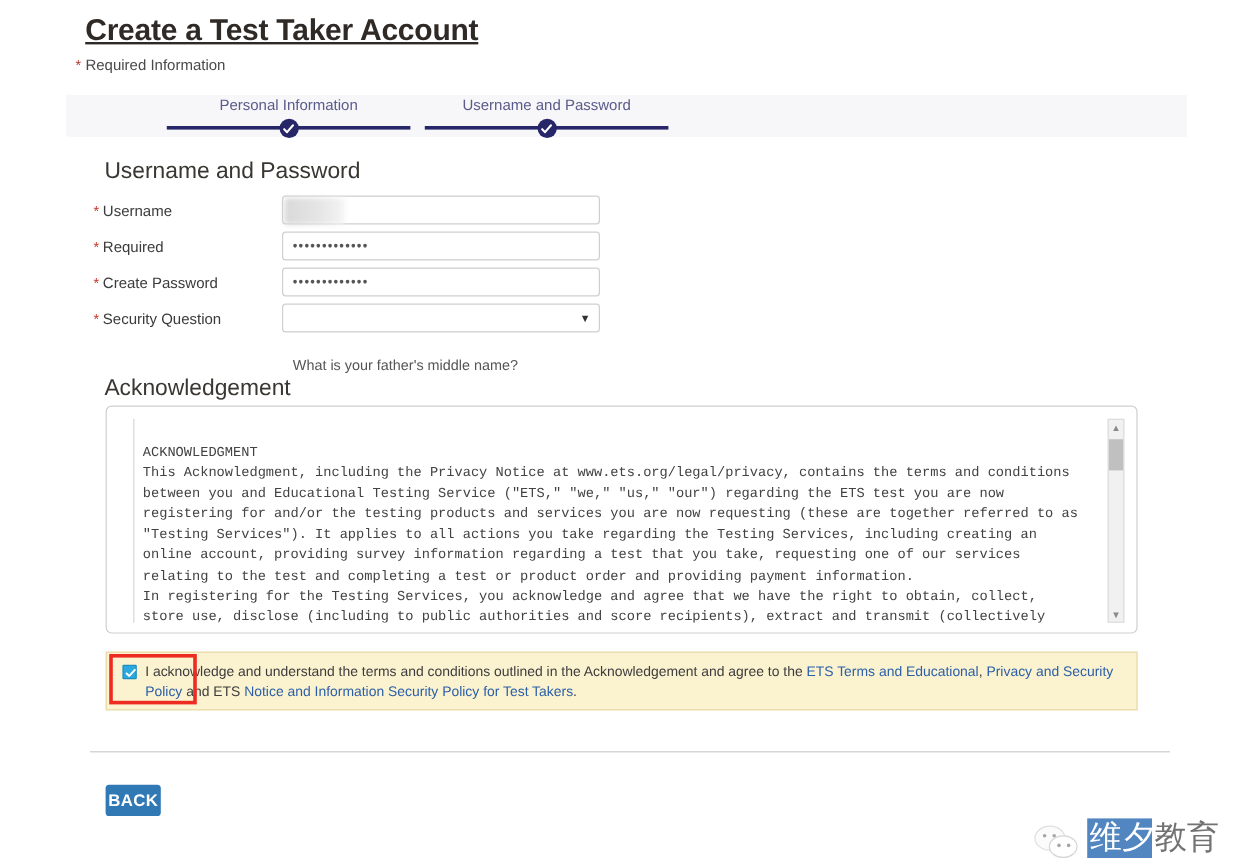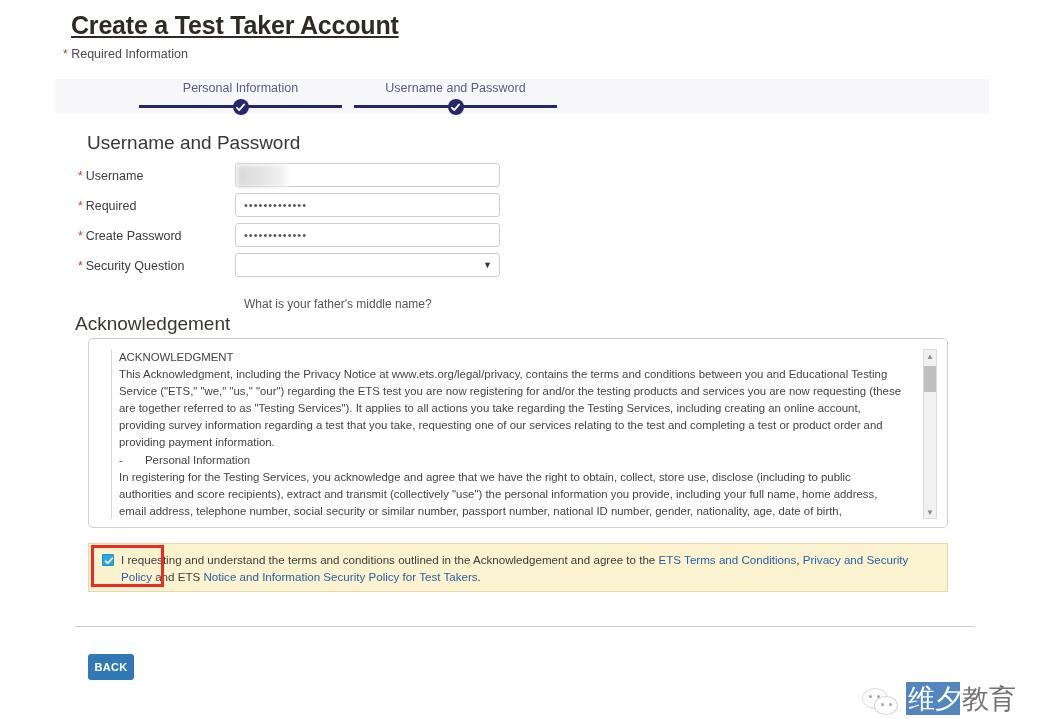--- a/index.html
+++ b/index.html
@@ -50,21 +50,21 @@
     background: #262669;
     display: flex; align-items: center; justify-content: center;
   }
   .step-badge svg { display: block; }
 
   
   .section-heading {
     position: absolute; font-size: 19px; color: #3a3632; font-weight: normal;
   }
   #sec-userpass { left: 87px; top: 132px; }
-  #sec-ack { left: 75px; top: 313px; }
+  #sec-ack { left: 87px; top: 313px; }
 
   
   .form { position: absolute; left: 78px; top: 163px; width: 600px; }
   .form-row {
     position: relative; height: 30px; margin-bottom: 0px;
   }
   .form-row + .form-row { margin-top: 0px; }
   .f-label {
     position: absolute; left: 0; top: 6px;
     font-size: 12.5px; color: #3b3b3b; white-space: nowrap;
@@ -119,21 +119,22 @@
   }
   .ack-inner {
     position: absolute; left: 22px; top: 10px;
     width: 790px; height: 170px;
     border-left: 1px solid #d7d7d7;
     padding-left: 7px;
     overflow: hidden;
   }
   .ack-text {
     font-size: 11.4px; color: #434343; line-height: 17.1px;
-    font-family: Liberation Sans, sans-serif;
+    font-family: Liberation Mono, monospace;
+    margin-top: 21px;
   }
   .ack-text p { margin: 0; }
   .ack-text .dash { display: inline-block; width: 26px; }
 
   .ack-scroll {
     position: absolute; right: 10px; top: 10px;
     width: 14px; height: 170px;
     background: #f1f1f1; border: 1px solid #dcdcdc;
   }
   .ack-scroll .arrow {
@@ -178,21 +179,21 @@
 
   
   .divider {
     position: absolute; left: 75px; top: 626px;
     width: 900px; height: 1px; background: #cccccc;
   }
   .back-btn {
     position: absolute; left: 88px; top: 654px;
     width: 46px; height: 26px;
     background: #3179b5; border: none; border-radius: 3px;
-    color: #ffffff; font-size: 11px; font-weight: bold;
+    color: #ffffff; font-size: 14px; font-weight: bold;
     letter-spacing: 0.3px;
     display: flex; align-items: center; justify-content: center;
     cursor: pointer;
     font-family: "Liberation Sans", sans-serif;
   }
 
   
   .watermark {
     position: absolute; left: 862px; top: 680px;
     width: 175px; height: 46px;
@@ -313,39 +314,38 @@
 
   </div>
 
   <div class="section-heading" id="sec-ack">Acknowledgement</div>
 
   <div class="ack-wrap">
     <div class="ack-inner">
       <div class="ack-text">
         <p>ACKNOWLEDGMENT</p>
         <p>This Acknowledgment, including the Privacy Notice at www.ets.org/legal/privacy, contains the terms and conditions between you and Educational Testing Service ("ETS," "we," "us," "our") regarding the ETS test you are now registering for and/or the testing products and services you are now requesting (these are together referred to as "Testing Services").  It applies to all actions you take regarding the Testing Services, including creating an online account, providing survey information regarding a test that you take, requesting one of our services relating to the test and completing a test or product order and providing payment information.</p>
-        <p><span class="dash">-</span><span>Personal Information</span></p>
         <p>In registering for the Testing Services, you acknowledge and agree that we have the right to obtain, collect, store use, disclose (including to public authorities and score recipients), extract and transmit (collectively "use") the personal information you provide, including your full name, home address, email address, telephone number, social security or similar number, passport number, national ID number, gender, nationality, age, date of birth,</p>
       </div>
     </div>
     <div class="ack-scroll">
       <div class="arrow up">▲</div>
       <div class="thumb"></div>
       <div class="arrow down">▼</div>
     </div>
   </div>
 
   <div class="consent">
     <div class="consent-check">
       <svg width="10" height="10" viewBox="0 0 10 10" aria-hidden="true">
         <path d="M1.5 5.2 L3.7 7.3 L8.4 2.2" stroke="#ffffff" stroke-width="1.6" fill="none" stroke-linecap="round" stroke-linejoin="round"></path>
       </svg>
     </div>
     <div class="consent-text">
-      <span>I requesting and understand the terms and conditions outlined in the Acknowledgement and agree to the </span><span class="lnk">ETS Terms and Conditions</span><span>, </span><span class="lnk">Privacy and Security Policy</span><span> and ETS </span><span class="lnk">Notice and Information Security Policy for Test Takers</span><span>.</span>
+      <span>I acknowledge and understand the terms and conditions outlined in the Acknowledgement and agree to the </span><span class="lnk">ETS Terms and Educational</span><span>, </span><span class="lnk">Privacy and Security Policy</span><span> and ETS </span><span class="lnk">Notice and Information Security Policy for Test Takers</span><span>.</span>
     </div>
   </div>
   <div class="annot-rect"></div>
 
   <div class="divider"></div>
   <div class="back-btn">BACK</div>
 
   <div class="watermark">
     <div class="wm-wechat">
       <div class="wm-bubble-back"></div>

